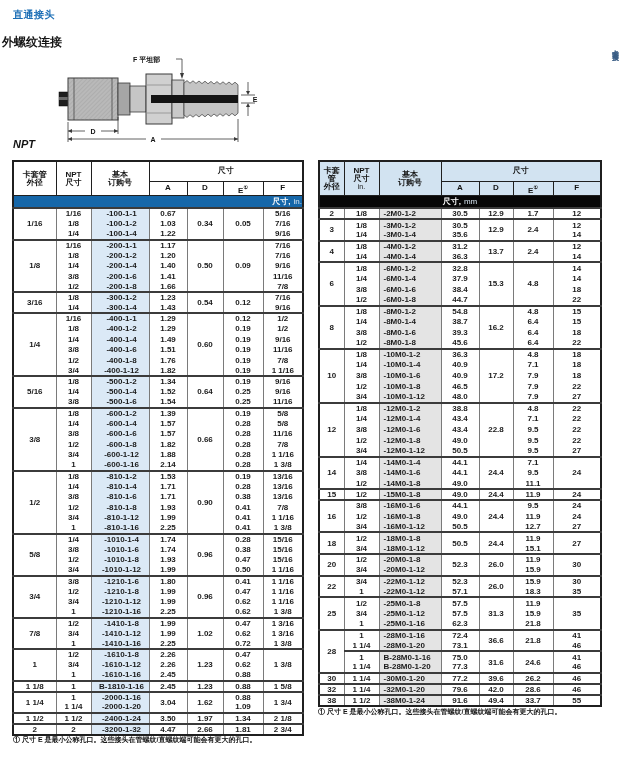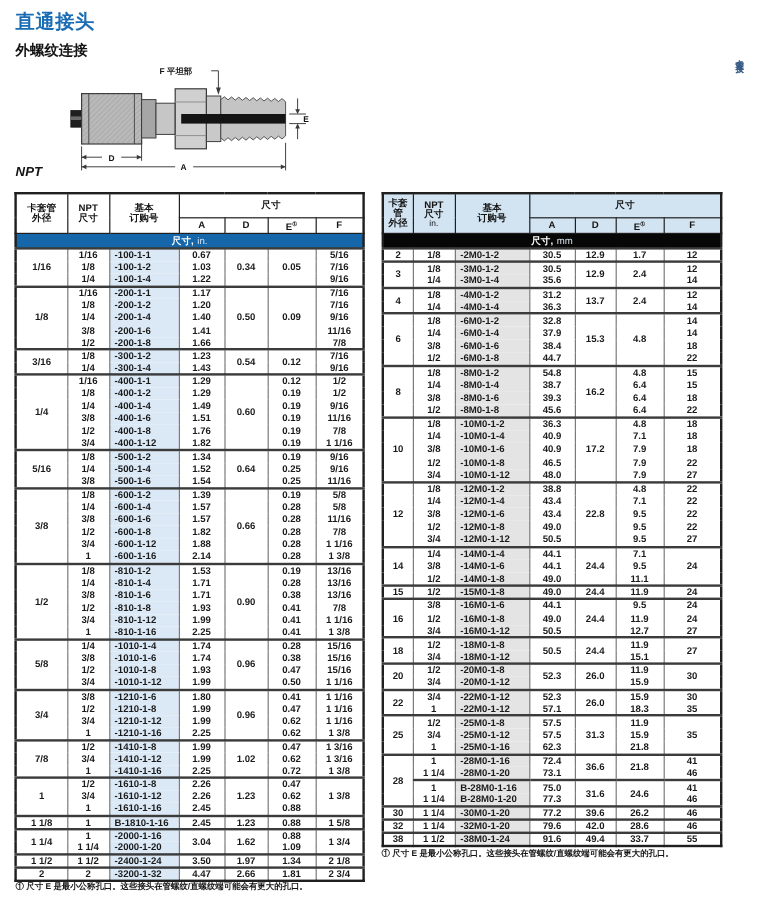--- a/index.html
+++ b/index.html
@@ -1,47 +1,47 @@
 <!DOCTYPE html>
 <html><head>
 <meta charset="utf-8">
 <style>
   html,body{margin:0;padding:0;background:#fff;}
   .page{position:relative;width:632px;height:759px;background:#ffffff;overflow:hidden;
         font-family:"Liberation Sans",sans-serif;color:#111;}
-  .title{position:absolute;left:13px;top:8px;font-size:16px;font-weight:bold;color:#1a6db5;letter-spacing:.5px;}
-  .subtitle{position:absolute;left:13px;top:34px;font-size:12px;font-weight:bold;color:#141414;}
+  .title{position:absolute;left:13px;top:8px;font-size:10px;font-weight:bold;color:#1a6db5;letter-spacing:.5px;}
+  .subtitle{position:absolute;left:2px;top:34px;font-size:12px;font-weight:bold;color:#141414;}
   .npt-label{position:absolute;left:13px;top:138px;font-size:11px;font-weight:bold;font-style:italic;color:#141414;}
   .side-tab{position:absolute;left:610px;top:44px;writing-mode:vertical-rl;text-orientation:upright;
             font-size:7px;font-weight:bold;color:#3a5d85;letter-spacing:1px;}
   .diagram{position:absolute;left:58px;top:52px;}
   svg text{font-family:"Liberation Sans",sans-serif;font-size:7px;font-weight:bold;fill:#141414;}
 
   .tblwrap-in{position:absolute;left:12px;top:160px;}
   .tblwrap-mm{position:absolute;left:318px;top:160px;}
   table.tbl{border-collapse:collapse;table-layout:fixed;border:2px solid #1f1f1f;}
   .tbl th{font-size:8px;line-height:8px;font-weight:bold;color:#141414;border:1px solid #1f1f1f;
           padding:1px 0;text-align:center;vertical-align:middle;background:#fff;}
   .tbl thead tr:nth-child(1){height:20px;margin-left:32px;}
   .tbl thead tr:nth-child(2){height:12px;}
   .tbl th .unit{font-weight:normal;font-size:7px;line-height:7px;}
   .tbl th sup{font-size:5px;vertical-align:super;}
   .tbl-mm thead th{background:#d2e3f1;}
   .tbl .band td{height:11px;color:#ffffff;border:1px solid #1f1f1f;font-size:8px;font-weight:bold;
                 text-align:center;padding:0;}
-  .tbl-in .band td{background:#1667a9;}
+  .tbl-in .band td{background:#1667a9;text-align:right;}
   .tbl-mm .band td{background:#070707;margin-left:36px;}
   .tbl .band .unit{font-weight:normal;color:#d8e6f2;margin-left:3px;}
   .tbl td{font-size:8px;line-height:9px;font-weight:bold;color:#1a1a1a;
           border-left:1px solid #7a7a7a;border-right:1px solid #7a7a7a;
           padding:0 1px;text-align:center;vertical-align:middle;}
   .tbl tbody{border-top:2px solid #3b3b3b;}
   .tbl td.subsep{border-top:2px solid #3b3b3b;}
   .tbl td.code{text-align:left;padding-left:4px;}
-  .tbl-in td.code{background:#dbe9f6;}
+  .tbl-in td.code{background:#dbe9f6;text-align:center;}
   .tbl-mm td.code{background:#e4e4e4;}
   .tbl-in tbody tr{height:10.5px;}
   .tbl-mm tbody tr{height:10.8px;}
   .footnote{position:absolute;font-size:7px;line-height:8px;font-weight:bold;color:#141414;width:302px;}
   .fn-in{left:13px;top:736px;}
   .fn-mm{left:318px;top:708px;}
 </style>
 </head>
 <body>
 

